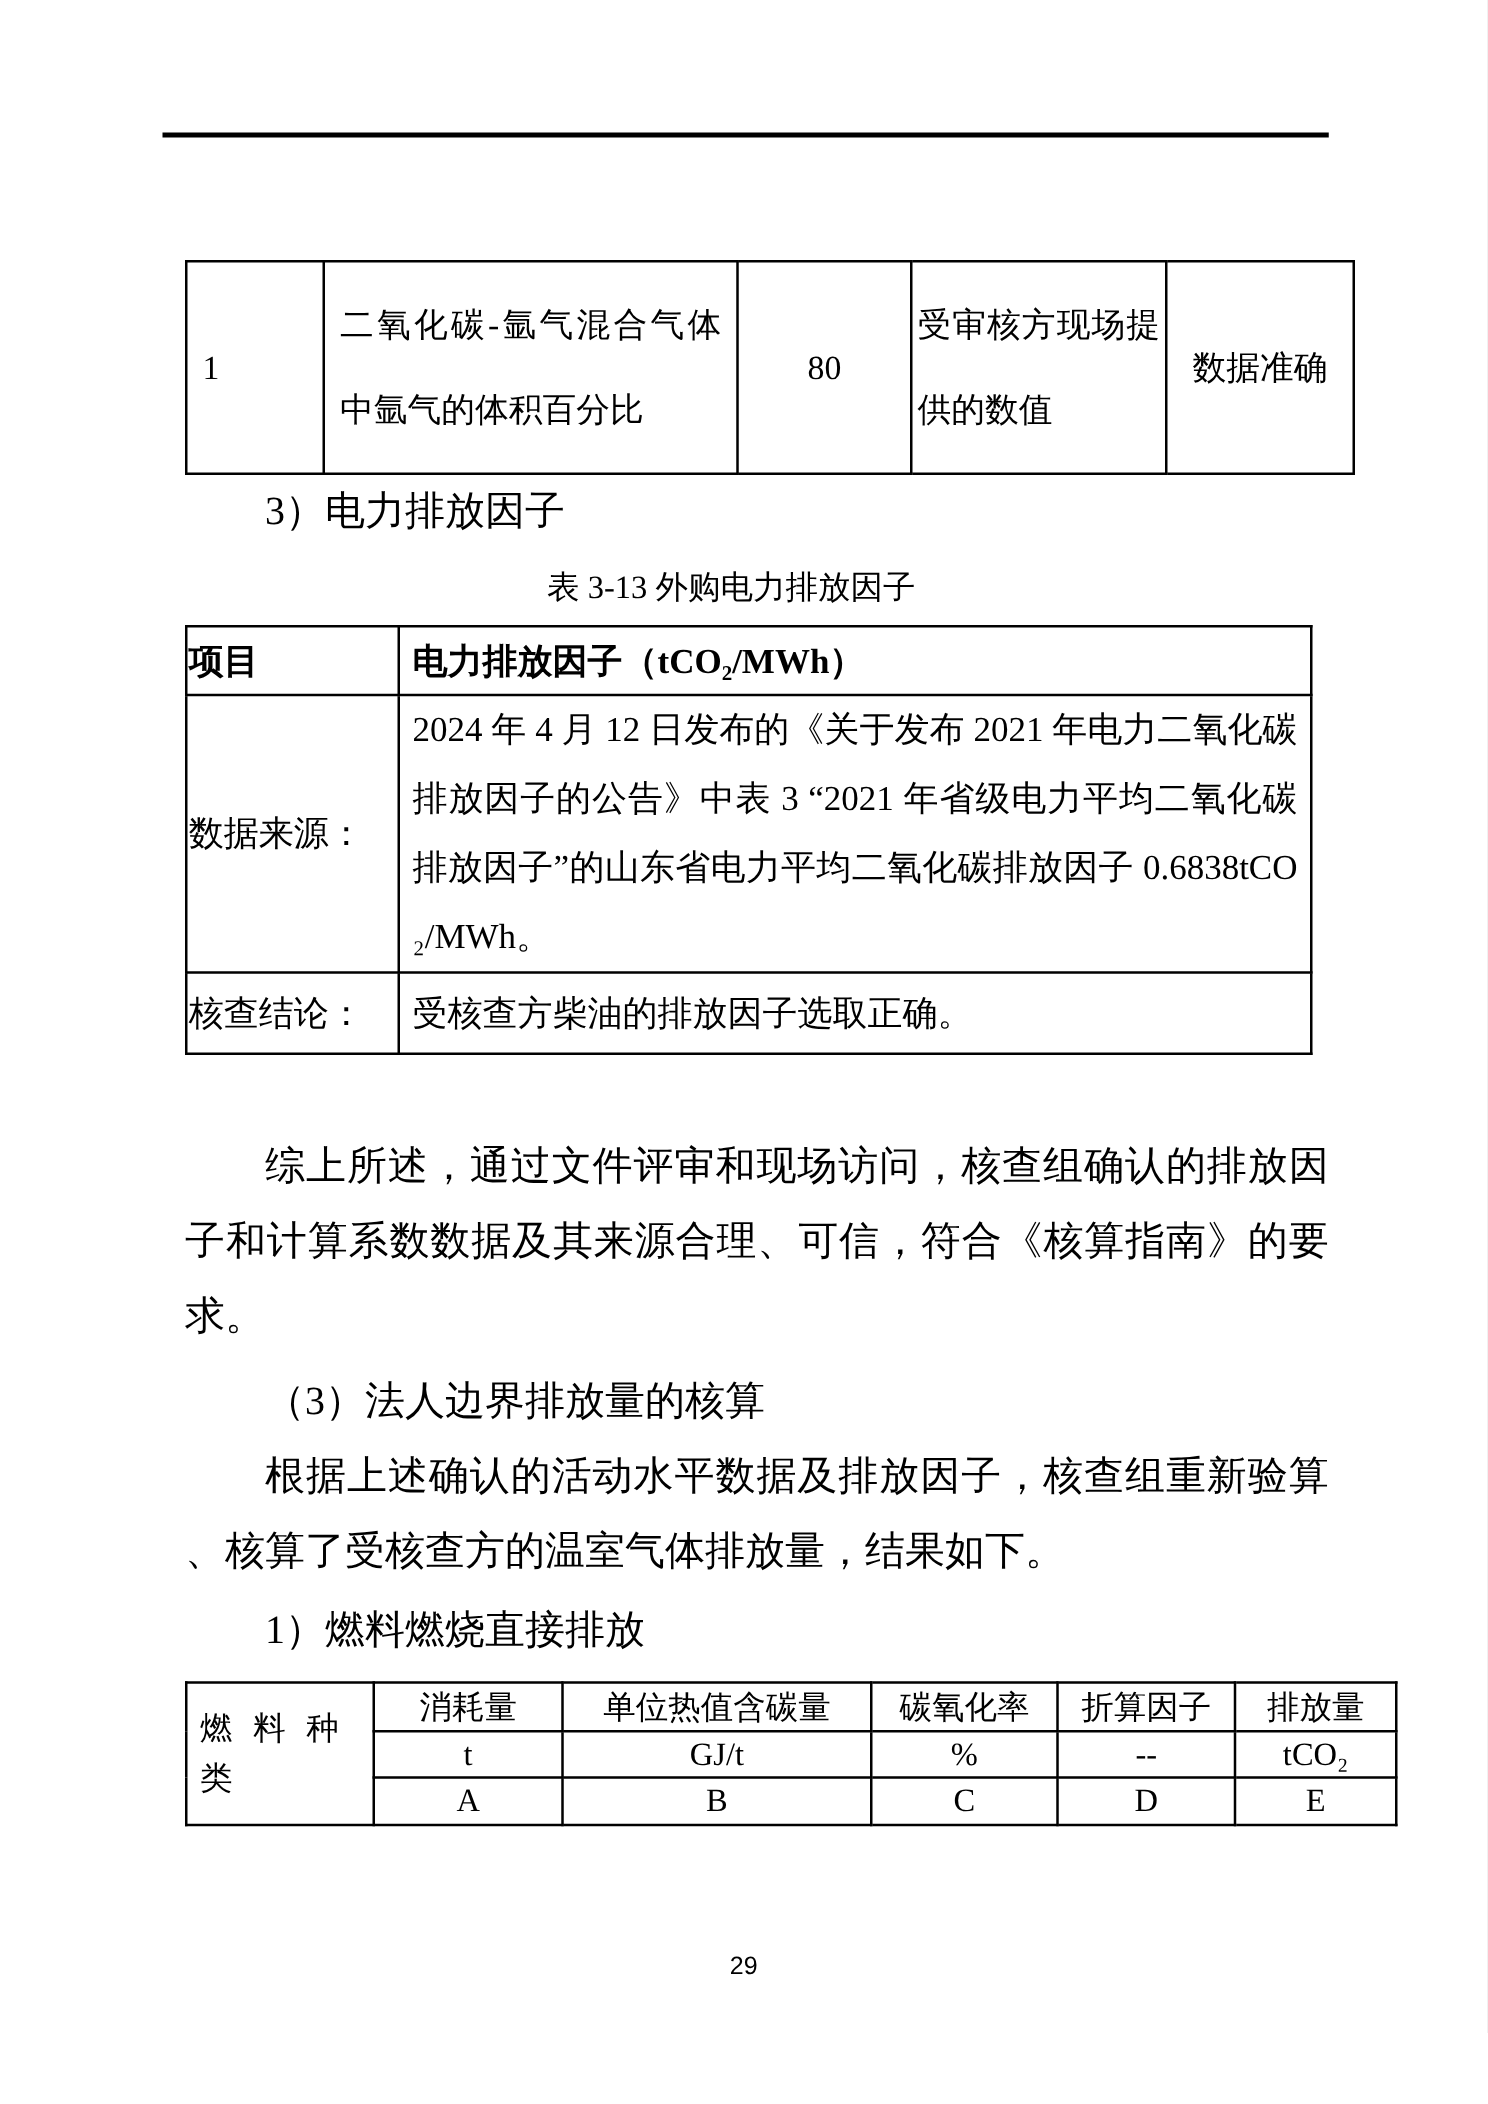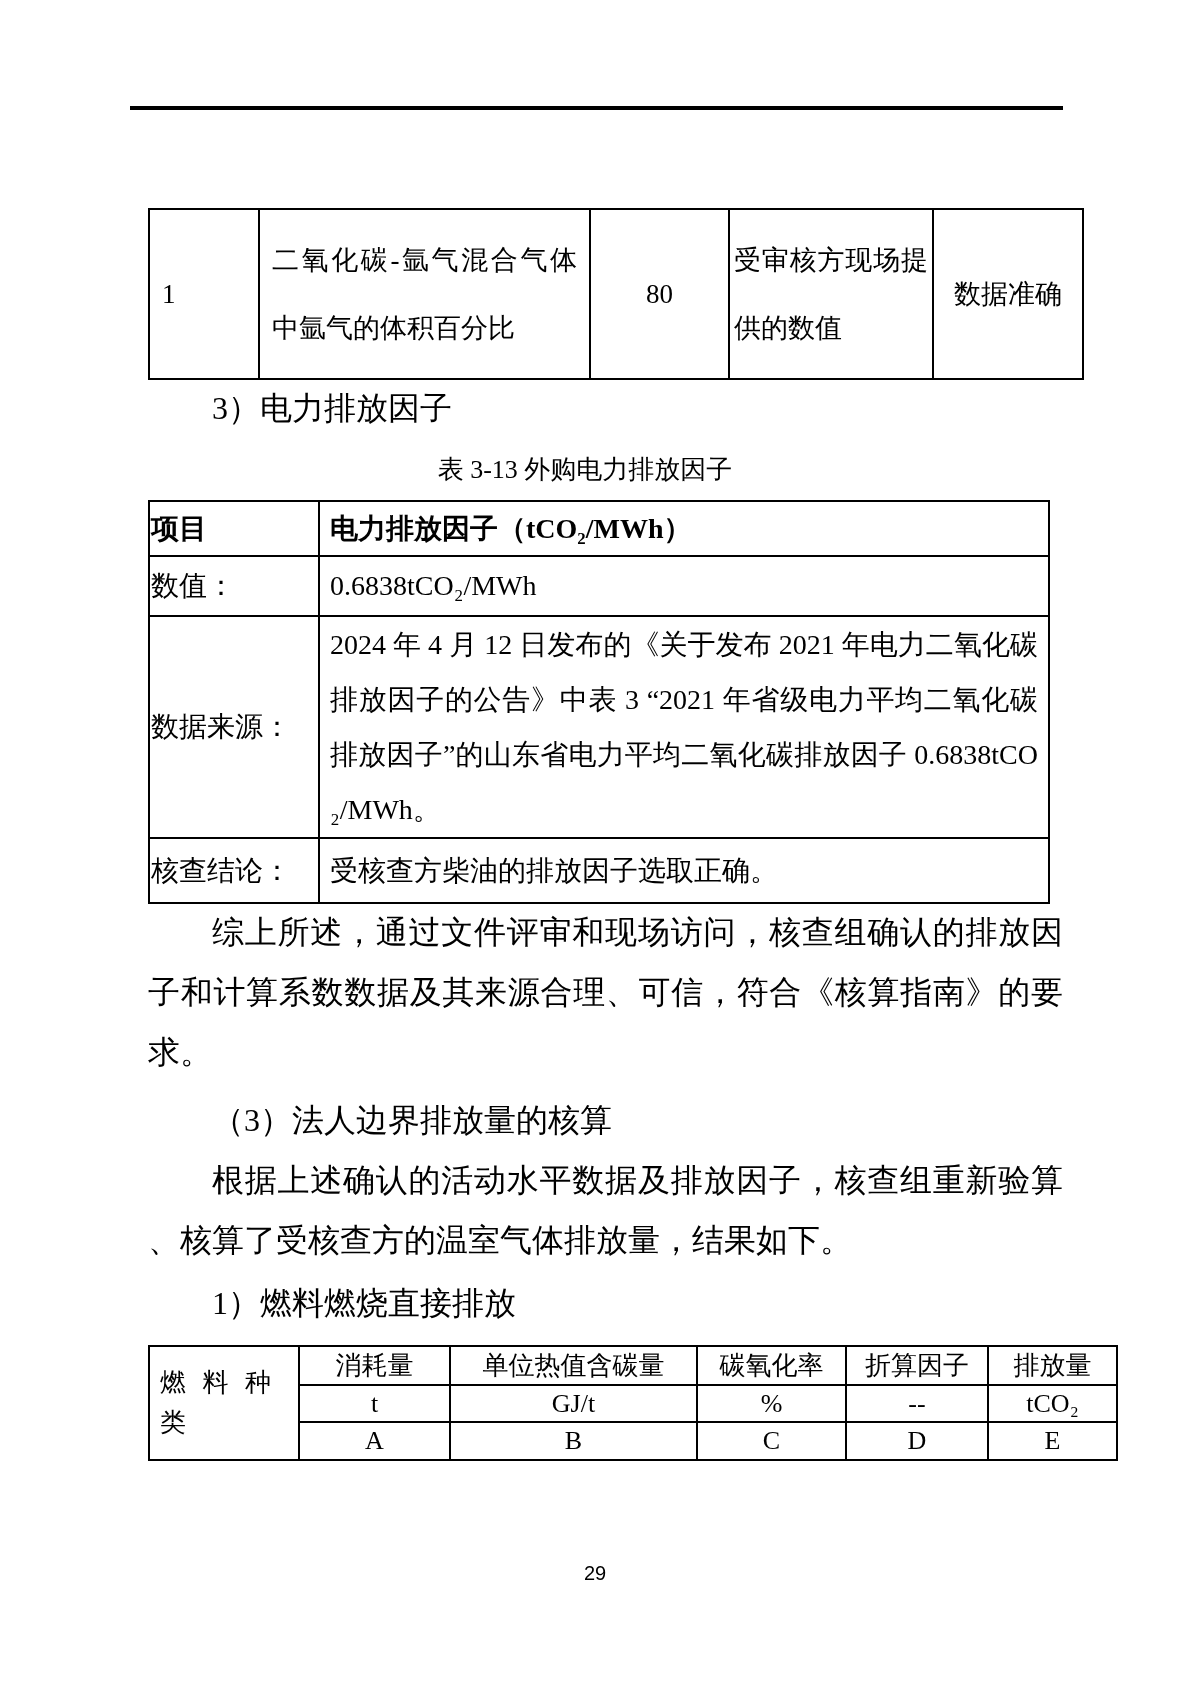--- a/index.html
+++ b/index.html
@@ -101,24 +101,20 @@
   <div class="abs heading" style="top:386px">3）电力排放因子</div>
 
   <div class="abs caption" style="top:452px">表 3-13 外购电力排放因子</div>
 
   <table class="abs t313">
     <tbody>
         <tr style="height:55px">
       <td class="lbl hdr">项目</td>
       <td class="cnt hdr">电力排放因子（tCO₂/MWh）</td>
     </tr>
-    <tr style="height:60px">
-      <td class="lbl">数值：</td>
-      <td class="cnt">0.6838tCO₂/MWh</td>
-    </tr>
     <tr style="height:220px">
       <td class="lbl">数据来源：</td>
       <td class="cnt src-cnt">2024 年 4 月 12 日发布的《关于发布 2021 年电力二氧化碳排放因子的公告》中表 3 “2021 年省级电力平均二氧化碳排放因子”的山东省电力平均二氧化碳排放因子 0.6838tCO₂/MWh。</td>
     </tr>
     <tr style="height:65px">
       <td class="lbl">核查结论：</td>
       <td class="cnt">受核查方柴油的排放因子选取正确。</td>
     </tr>
   </tbody>
     </table>

